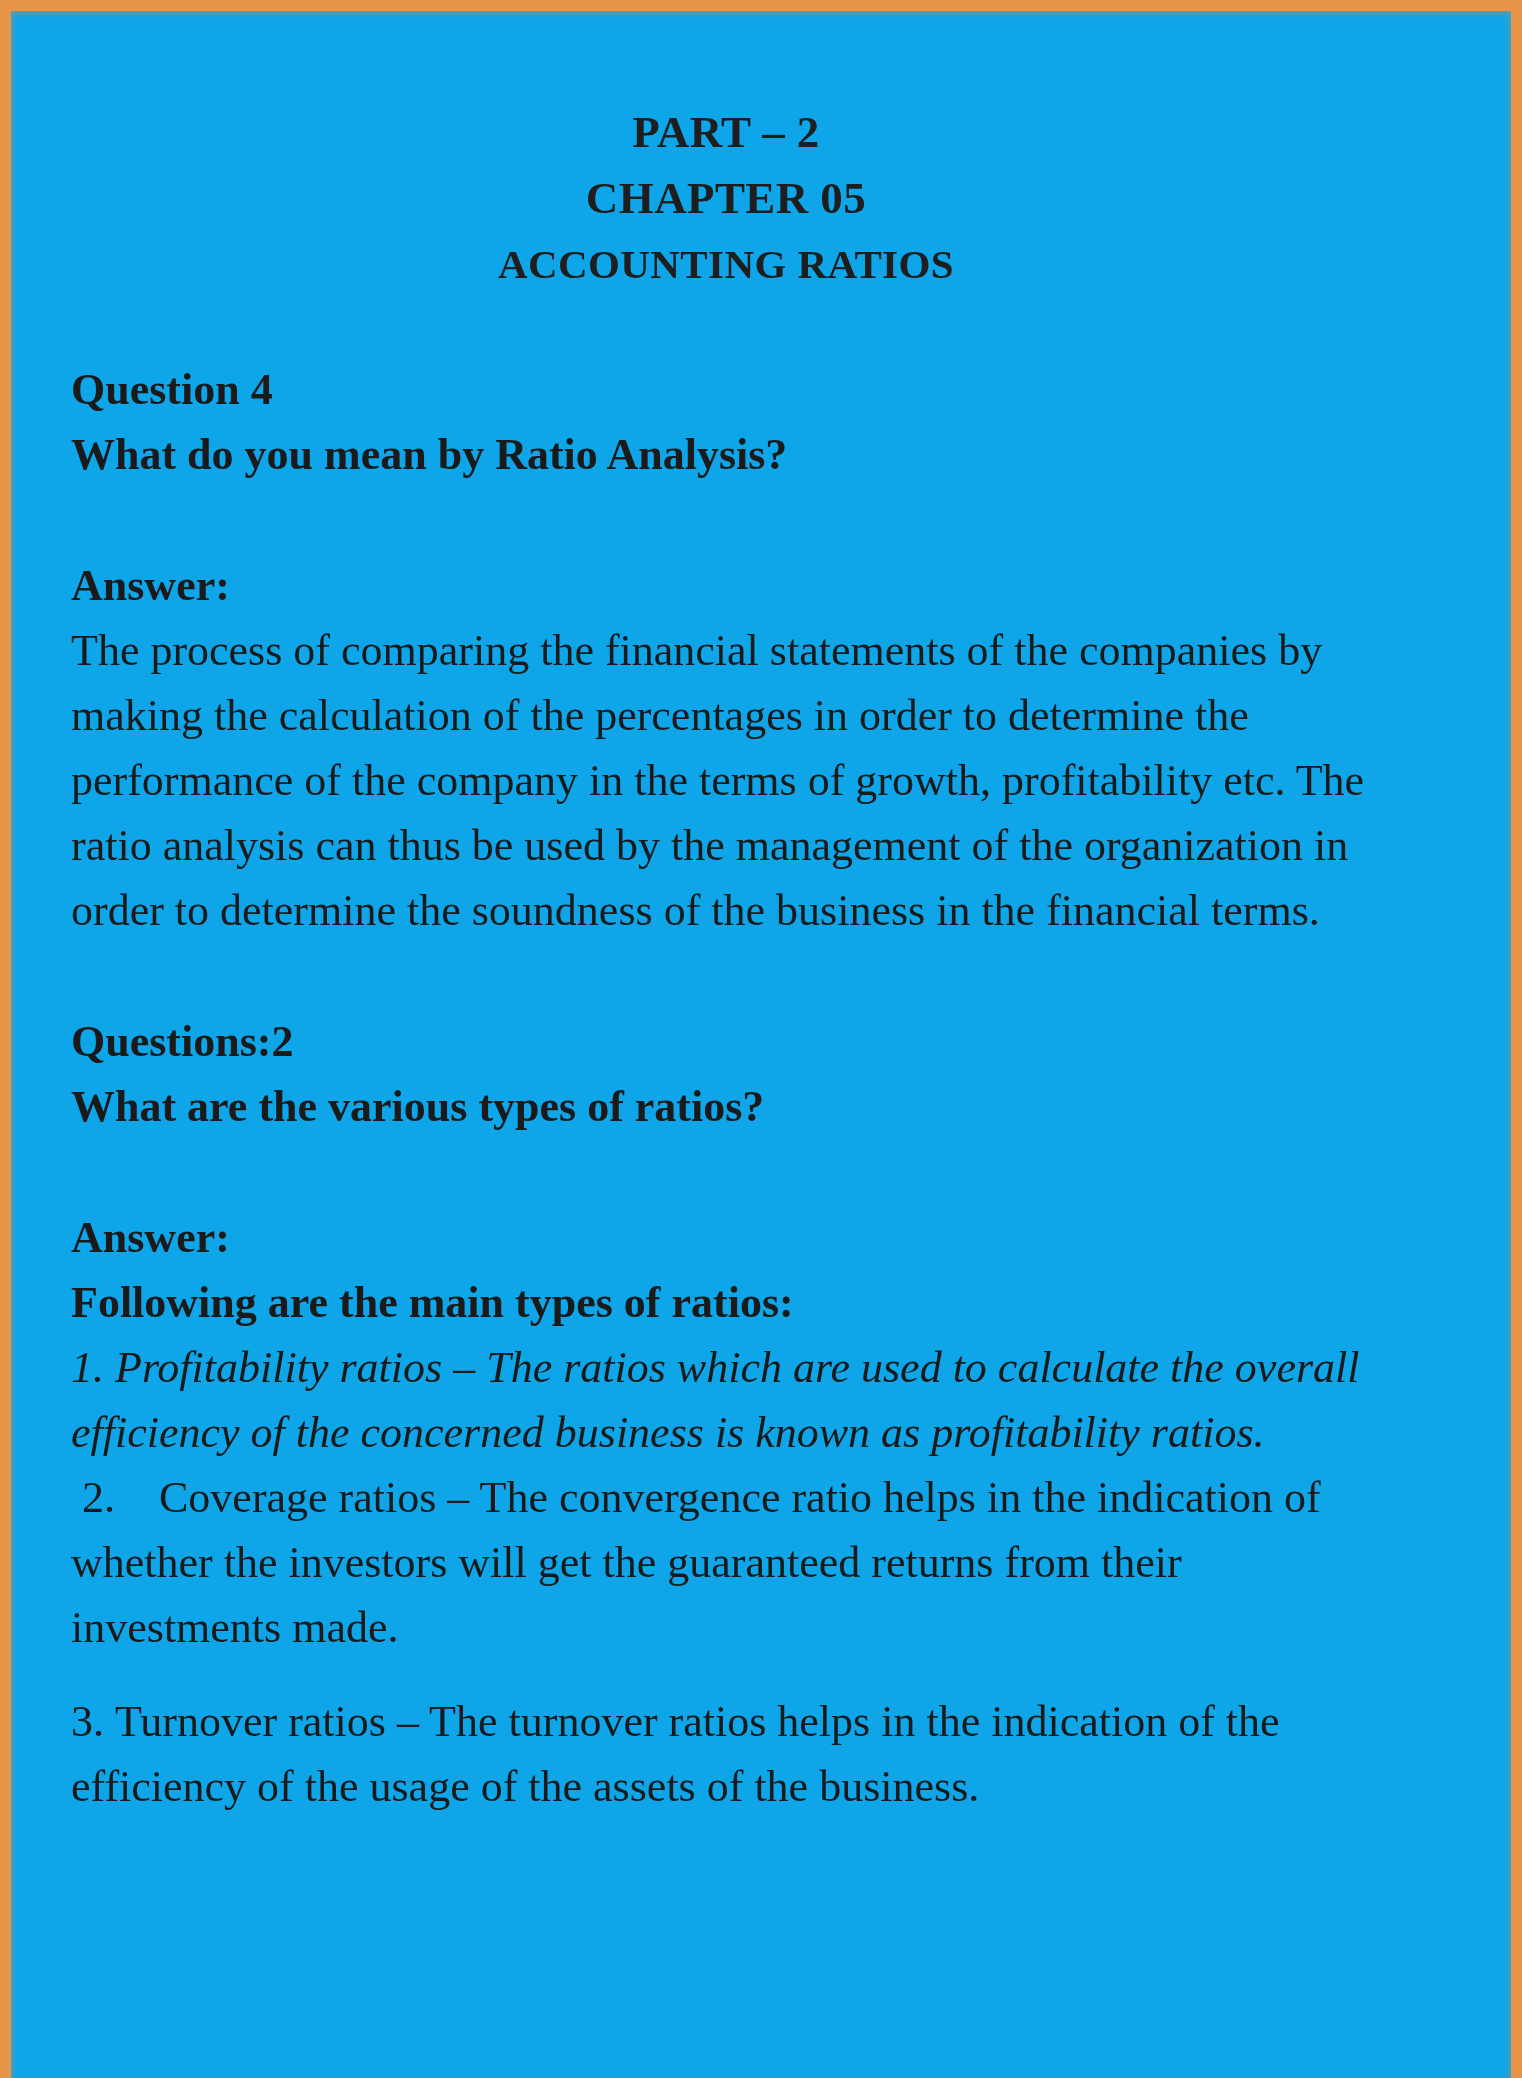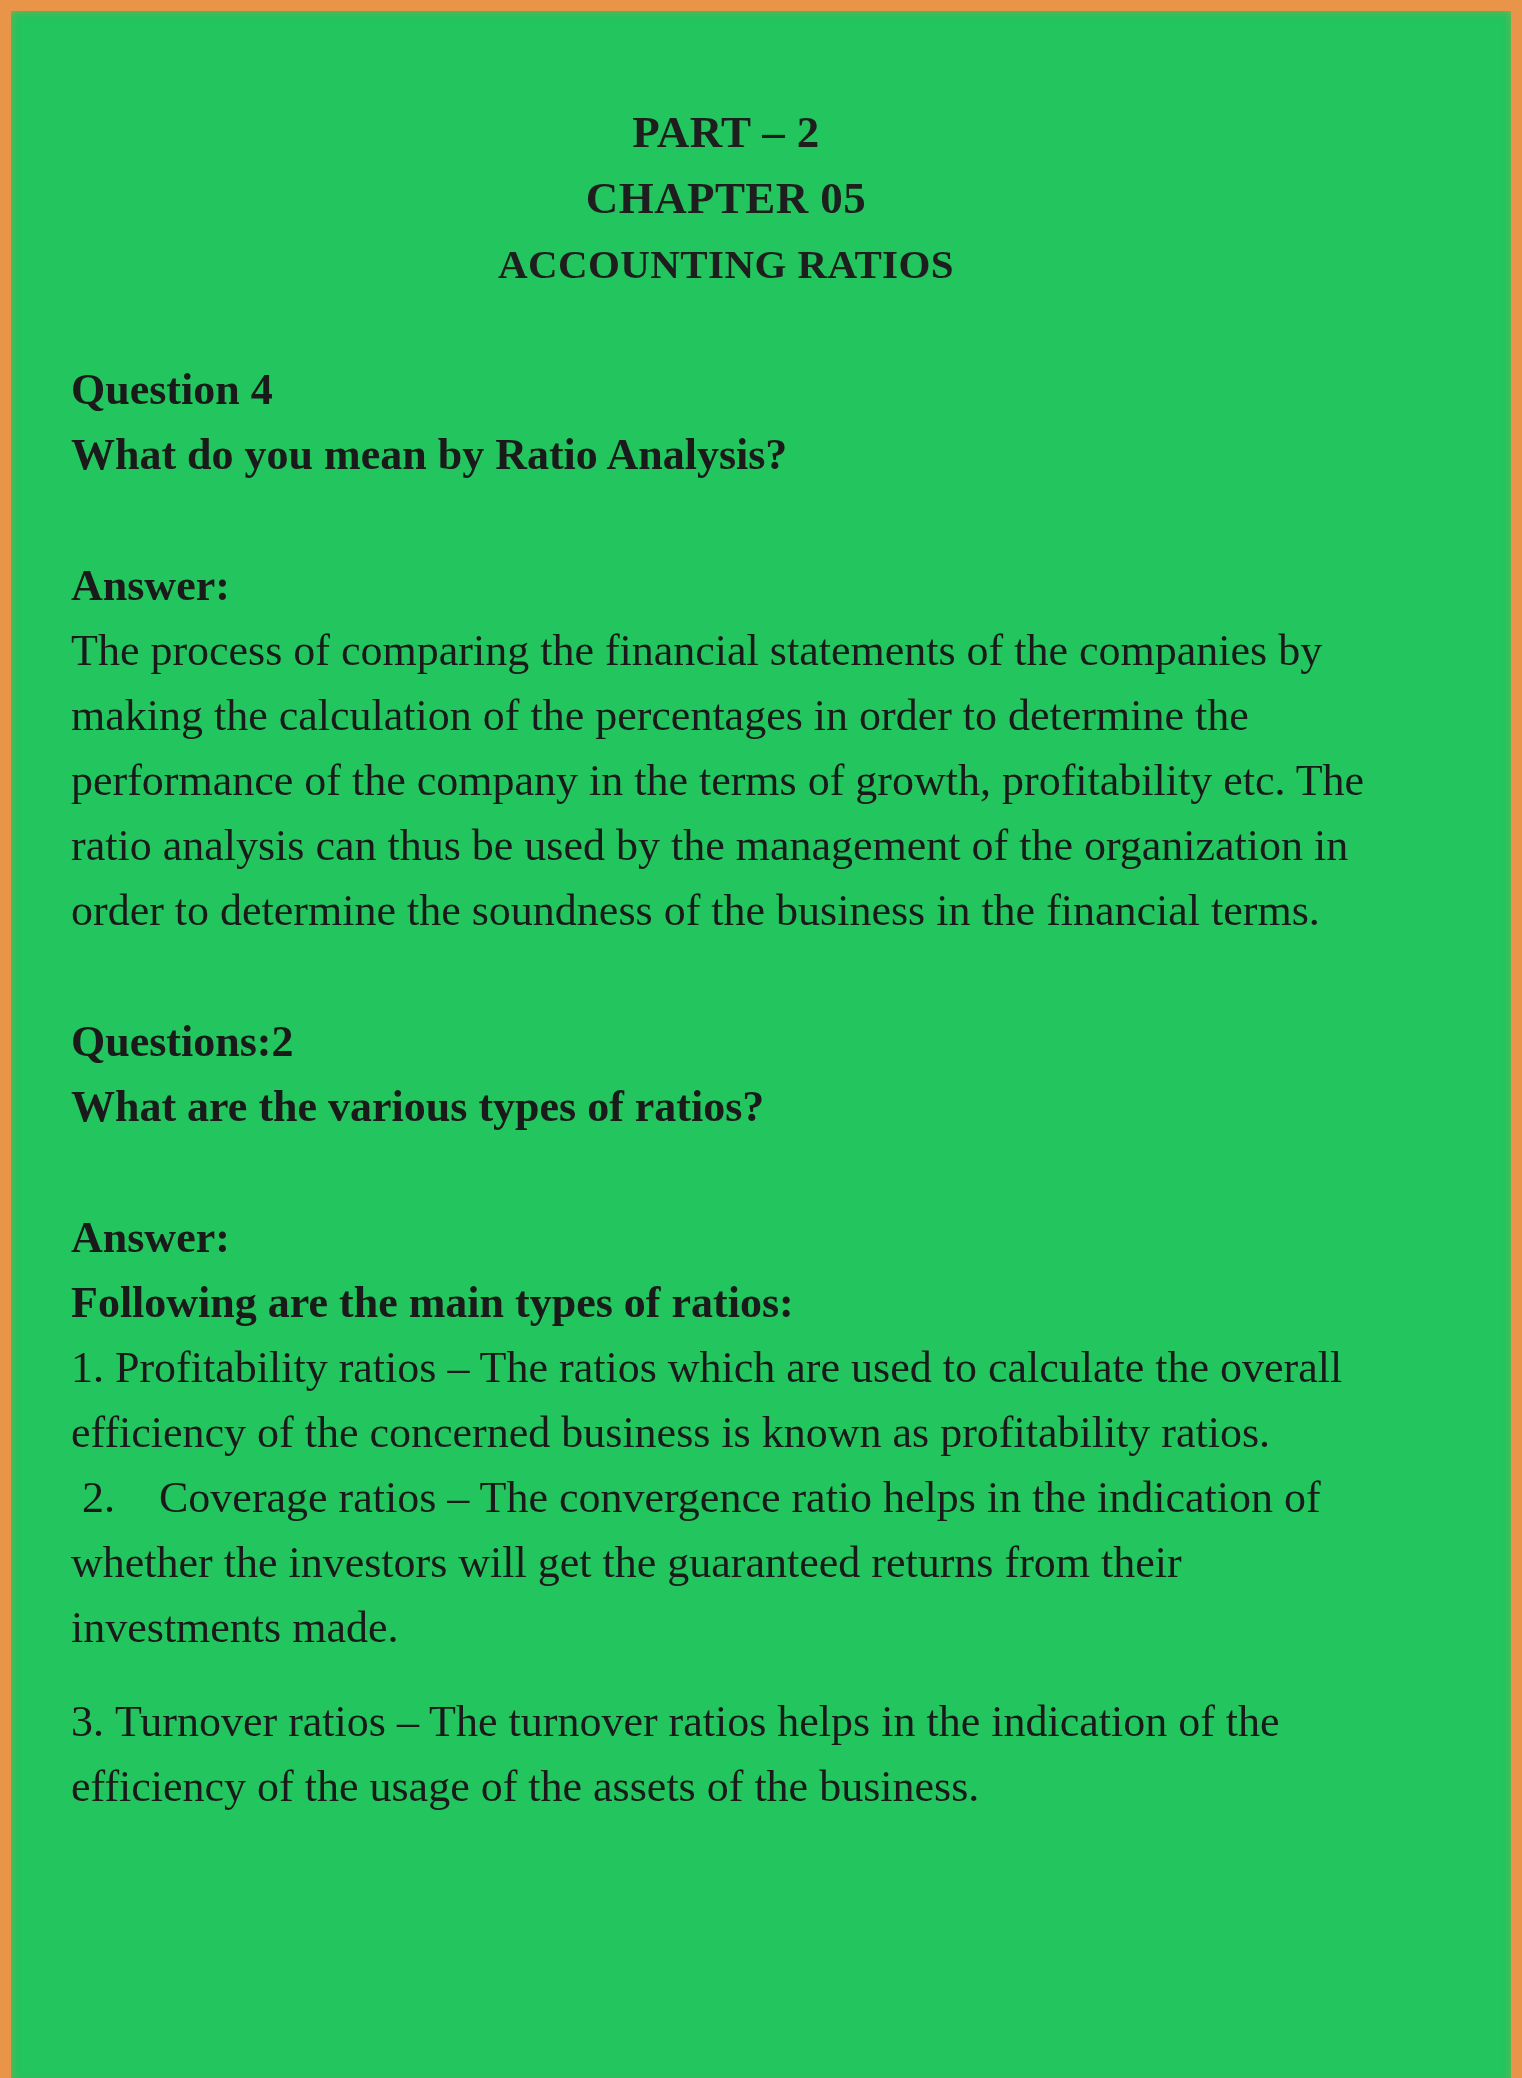--- a/index.html
+++ b/index.html
@@ -13,21 +13,21 @@
     font-family: "Liberation Serif", "DejaVu Serif", serif;
     overflow: hidden;
   }
 
   
   #page {
     position: relative;
     box-sizing: border-box;
     width: 1522px;
     height: 2078px;
-    background: #22c55e;
+    background: #0ea5e9;
     border-left: 11px solid #e8954a;
     border-top: 11px solid #e8954a;
     border-right: 11px solid #e8954a;
     border-bottom: 0;
   }
   
   #page::before {
     content: "";
     position: absolute;
     inset: 0;
@@ -116,20 +116,20 @@
     <div class="qa-block">
       <div class="label-bold">Questions:2</div>
       <div class="label-bold">What are the various types of ratios?</div>
 
       <div class="gap-lg"></div>
 
       <div class="label-bold">Answer:</div>
       <div class="label-bold">Following are the main types of ratios:</div>
 
       <div>
-        <div class="body-text" style="tab-size: 4;">1.	Profitability ratios – The ratios which are used to calculate the overall efficiency of the concerned business is known as profitability ratios.</div>
+        <div class="body-text" style="tab-size: 4; font-style: italic;">1.	Profitability ratios – The ratios which are used to calculate the overall efficiency of the concerned business is known as profitability ratios.</div>
         <div class="body-text" style="tab-size: 4;"> 2.	Coverage ratios – The convergence ratio helps in the indication of whether the investors will get the guaranteed returns from their investments made.</div>
         <div class="body-text" style="tab-size: 4; margin-top: 29px;">3.	Turnover ratios – The turnover ratios helps in the indication of the efficiency of the usage of the assets of the business.</div>
       </div>
     </div>
 
   </div>
 </div>
 
 </body></html>

